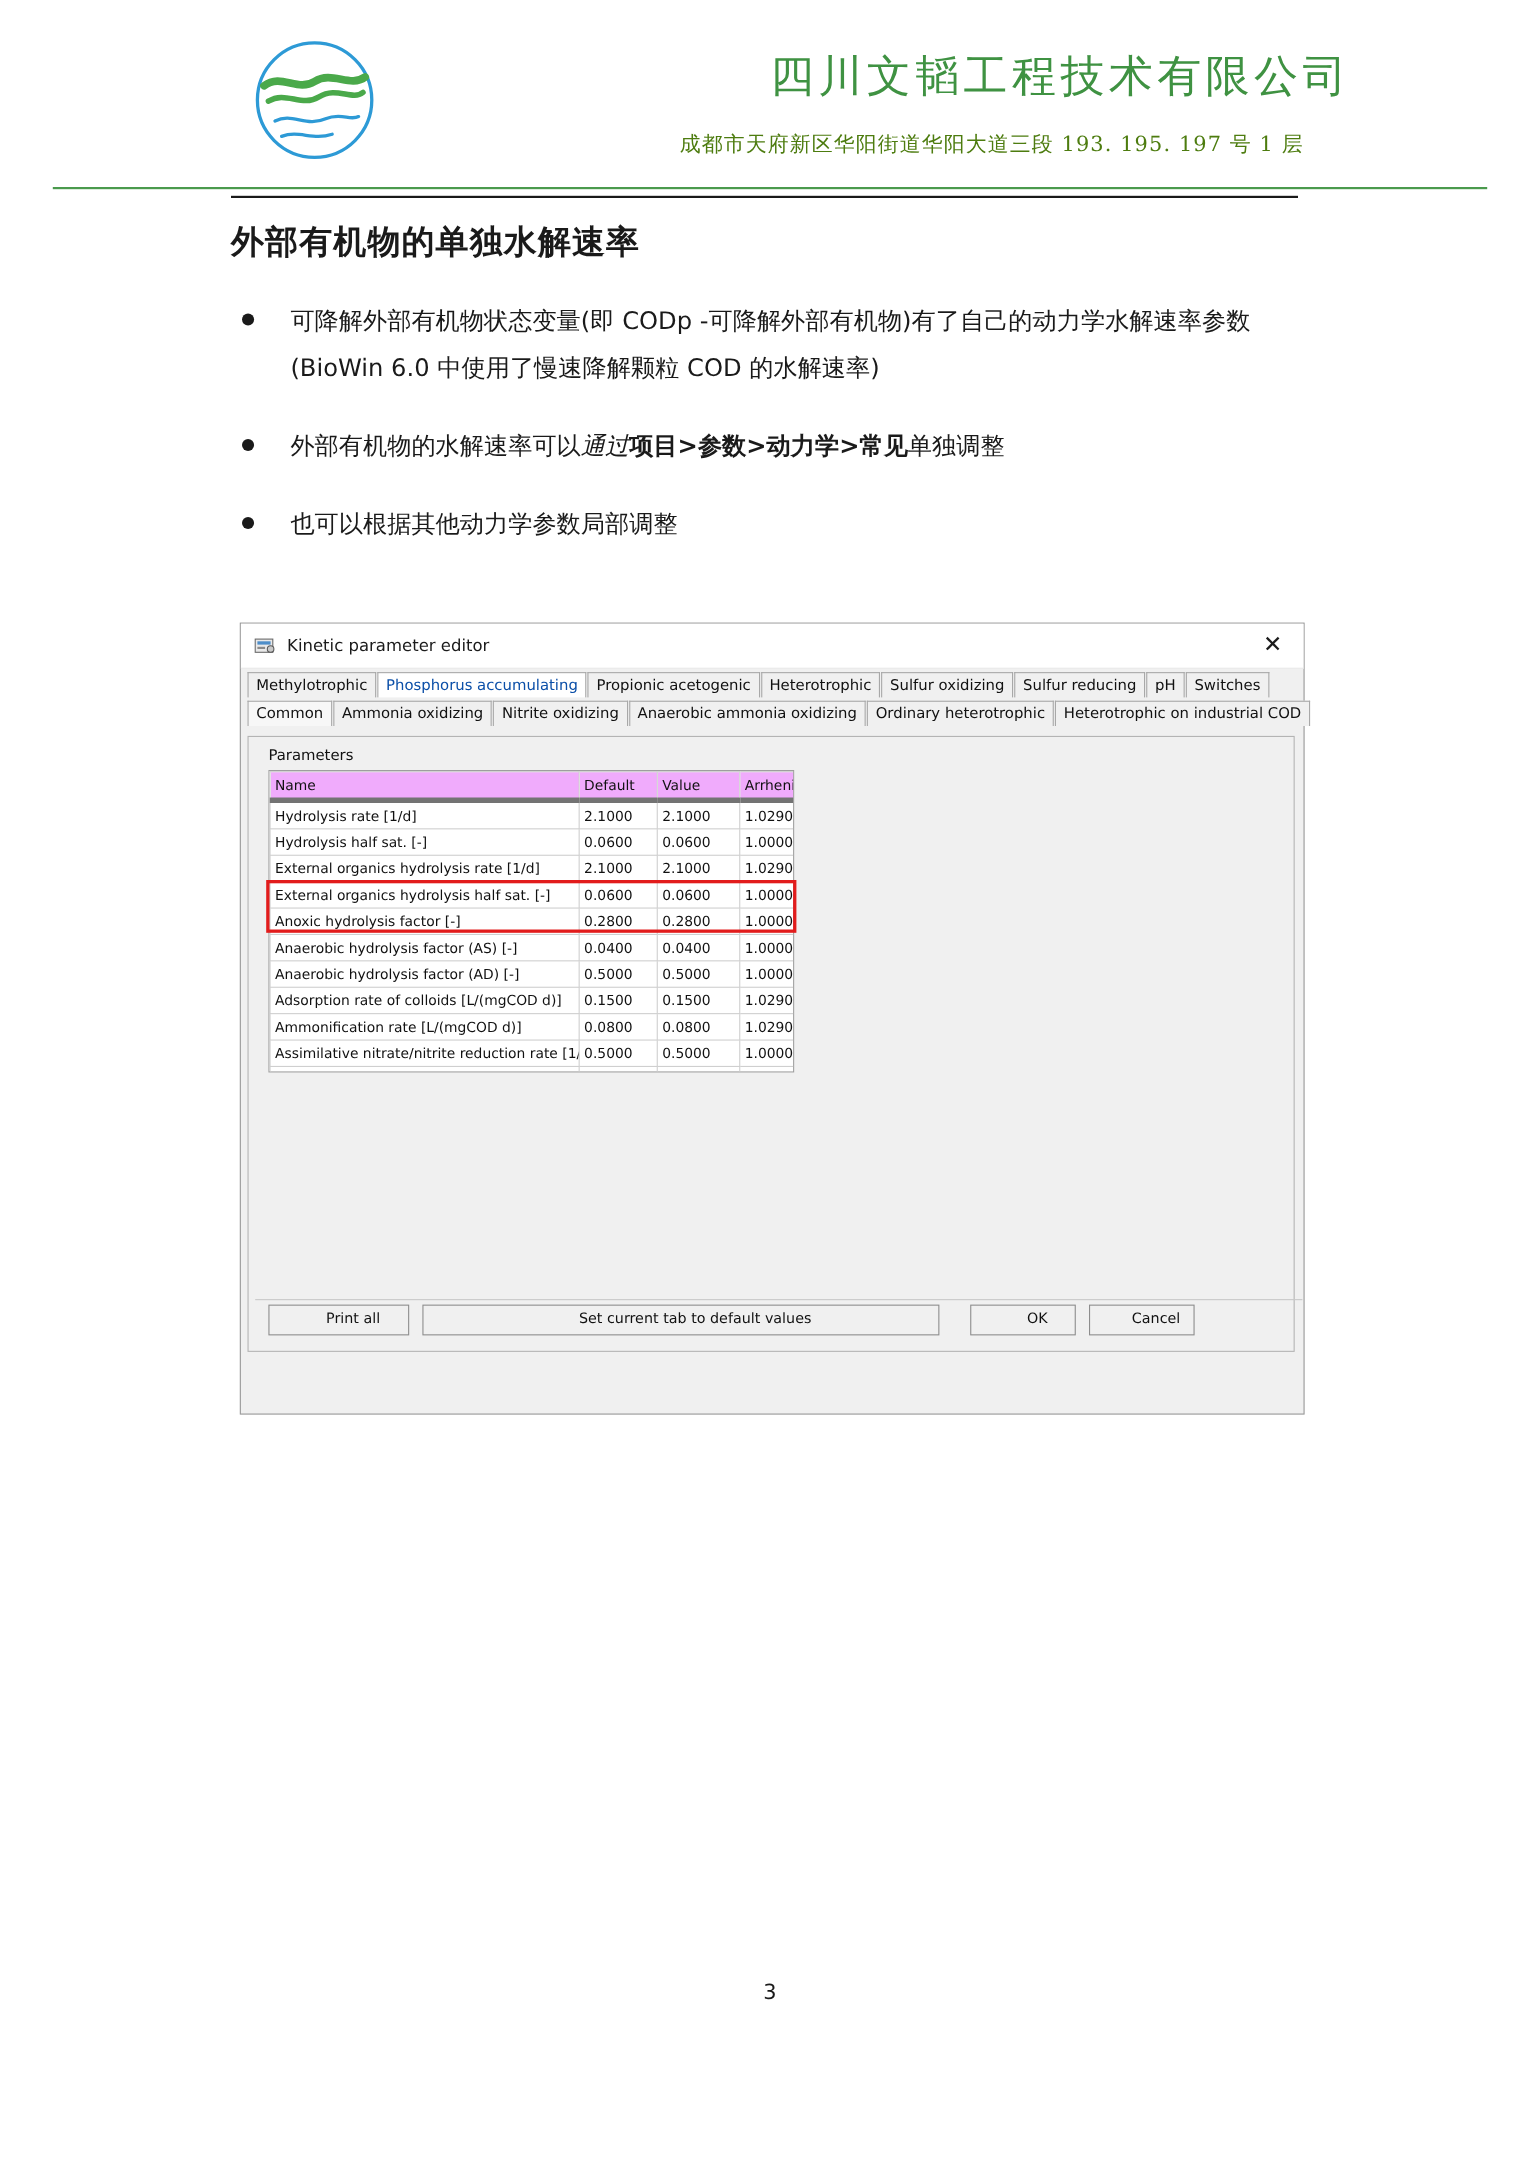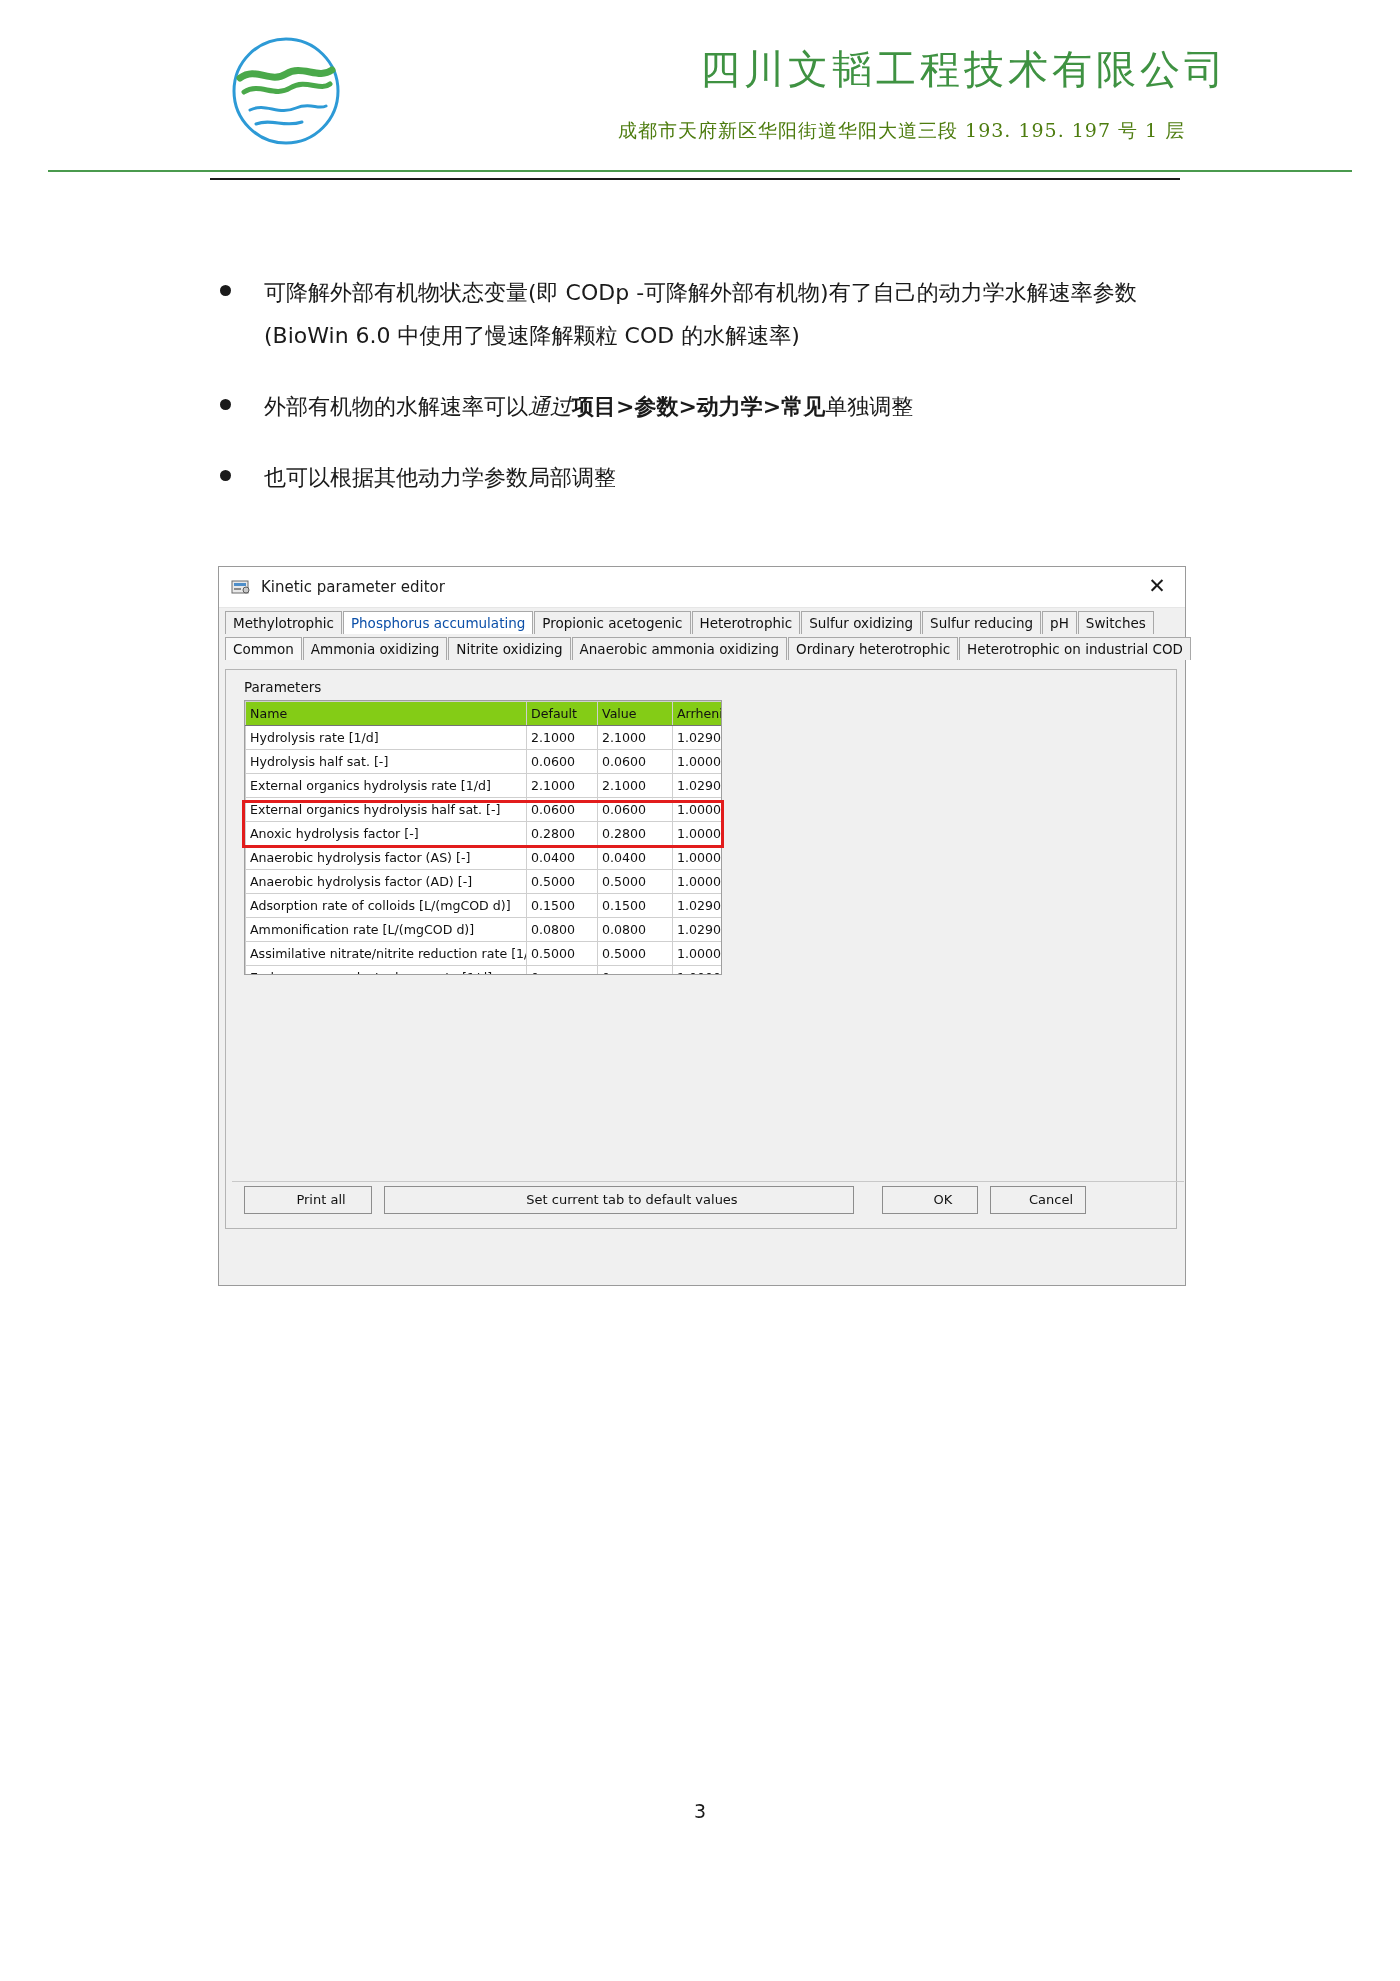--- a/index.html
+++ b/index.html
@@ -232,22 +232,22 @@
   table.grid th, table.grid td {
     border: 1px solid #cfcfcf;
     padding: 2px 4px;
     height: 19px;
     text-align: left;
     font-weight: normal;
     white-space: nowrap;
     overflow: hidden;
   }
   table.grid th {
-    background: #84cc16;
-    border-bottom: 1px solid #737373;
+    background: #f0abfc;
+    border-bottom: 5px solid #737373;
   }
   .c-name { width: 272px; }
   .c-def  { width: 62px; }
   .c-val  { width: 66px; }
   .c-arr  { width: 72px; }
 
   .highlight-box {
     position: absolute;
     left: 16px;
     top: 130px;
@@ -317,20 +317,21 @@
         <path d="M28 74 C44 66 56 80 74 72 C88 66 96 74 104 70" fill="none" stroke="#2d9ad6" stroke-width="3" stroke-linecap="round"></path>
         <path d="M34 88 C50 82 62 92 80 86" fill="none" stroke="#2d9ad6" stroke-width="3" stroke-linecap="round"></path>
       </svg>
     </div>
     <div class="company-name">四川文韬工程技术有限公司</div>
     <div class="company-addr">成都市天府新区华阳街道华阳大道三段 193. 195. 197 号 1 层</div>
     <div class="rule-green"></div>
     <div class="rule-black"></div>
   </div>
 
+  <div class="heading">外部有机物的单独水解速率</div>
 
   <div class="bullets">
 
     <div class="bullet-row">
       <span class="bullet-dot"></span>
       <div class="bullet-text">可降解外部有机物状态变量(即 CODp -可降解外部有机物)有了自己的动力学水解速率参数(BioWin 6.0 中使用了慢速降解颗粒 COD 的水解速率)</div>
     </div>
 
     <div class="bullet-row">
       <span class="bullet-dot"></span>

